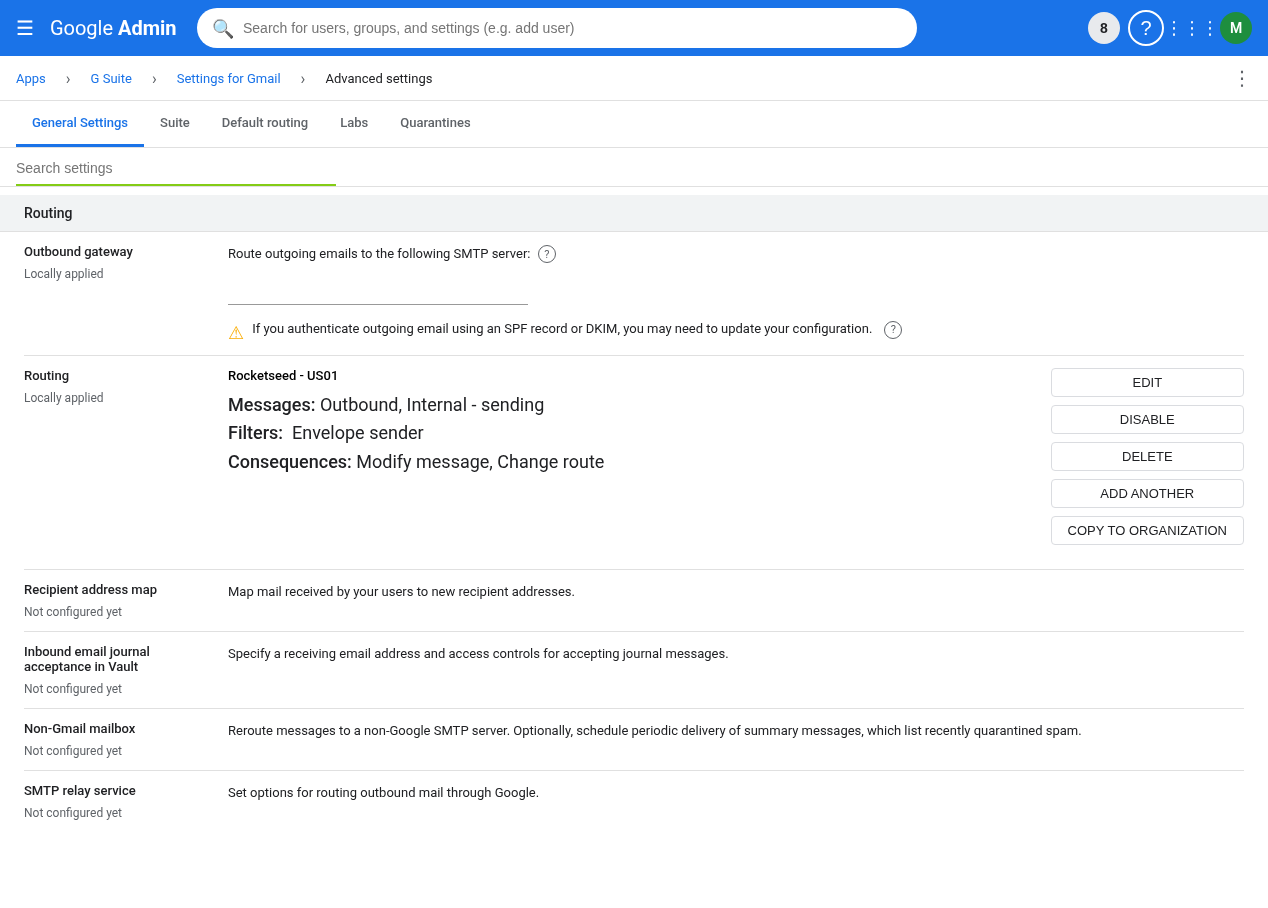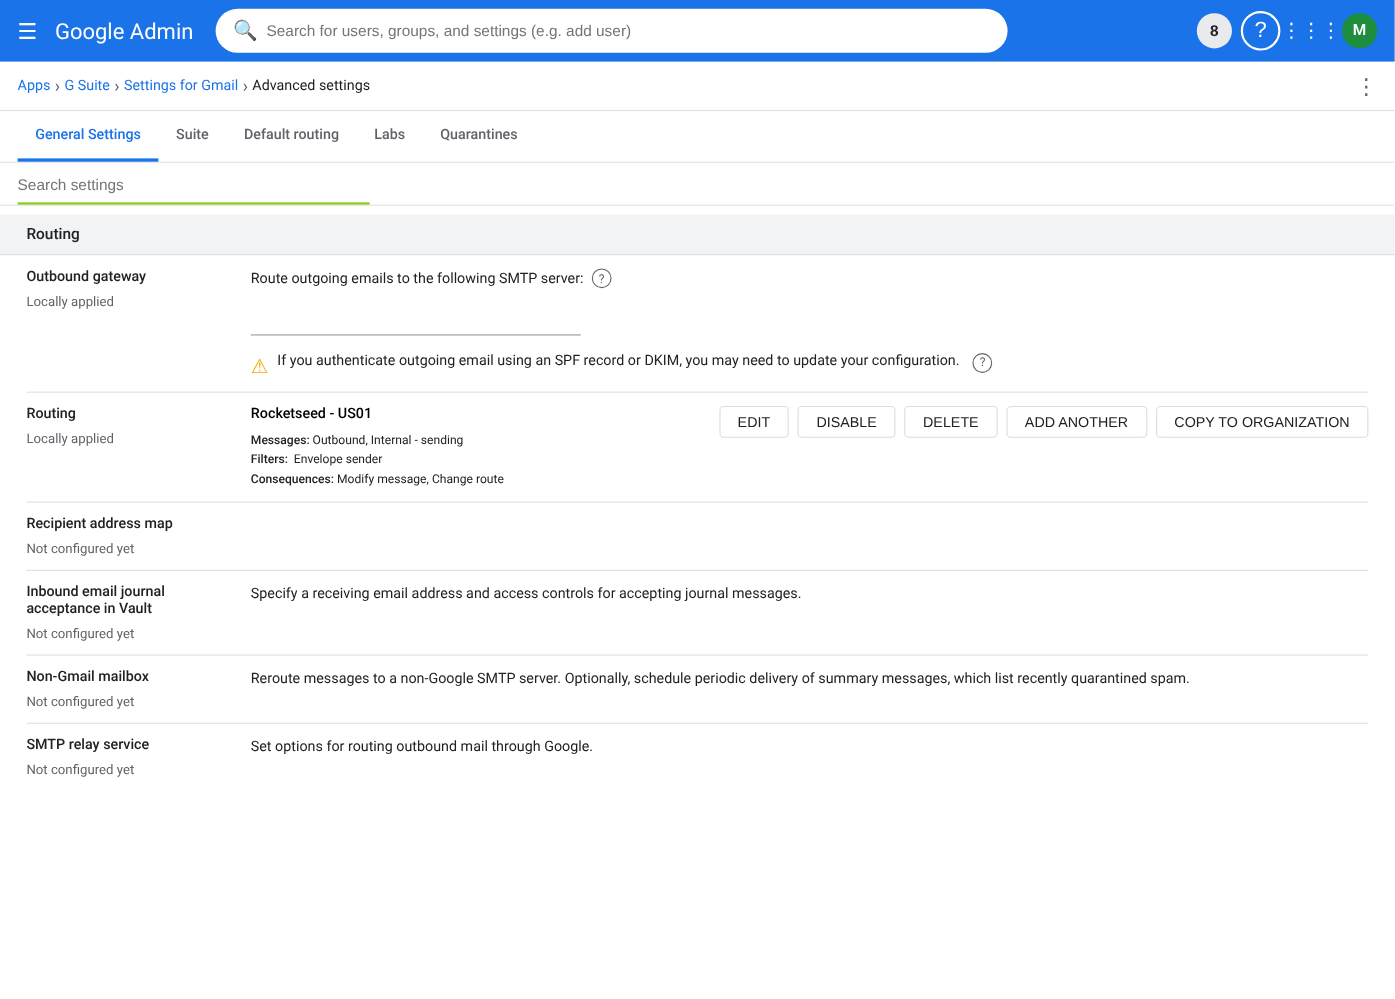--- a/index.html
+++ b/index.html
@@ -9,21 +9,21 @@
     .top-nav {
       display: flex;
       align-items: center;
       background: #1a73e8;
       height: 56px;
       padding: 0 16px;
       gap: 12px;
     }
     .hamburger-icon { color: #fff; font-size: 20px; cursor: pointer; margin-right: 4px; }
     .logo-text { color: #fff; font-size: 20px; font-weight: 400; white-space: nowrap; margin-right: 8px; }
-    .logo-text span { font-weight: 400; margin-top: 43px; }
+    .logo-text span { font-weight: 700; margin-top: 43px; }
     .search-bar {
       flex: 1;
       max-width: 720px;
       background: #fff;
       border-radius: 24px;
       display: flex;
       align-items: center;
       padding: 0 16px;
       height: 40px;
       gap: 8px;
@@ -66,21 +66,21 @@
       cursor: pointer;
     }
 
     
     .breadcrumb {
       display: flex;
       align-items: center;
       padding: 10px 16px;
       font-size: 13px;
       color: #5f6368;
-      gap: 4px;
+      gap: 20px;
       border-bottom: 1px solid #e0e0e0;
     }
     .breadcrumb a { color: #1a73e8; text-decoration: none; cursor: pointer; }
     .breadcrumb-chevron { color: #5f6368; font-size: 16px; }
     .breadcrumb-current { color: #202124; }
     .breadcrumb-more { margin-left: auto; cursor: pointer; color: #5f6368; font-size: 20px; }
 
     
     .tabs-bar {
       display: flex;
@@ -196,30 +196,31 @@
     }
 
     
     .routing-entry-name {
       font-size: 13px;
       font-weight: 500;
       color: #000000;
       margin-bottom: 8px;
     }
     .routing-detail {
-      font-size: 11px;
+      font-size: 18px;
       color: #202124;
       line-height: 1.6;
     }
     .routing-detail strong { font-weight: 500; }
     .routing-buttons {
       display: flex;
       gap: 8px;
       margin-bottom: 12px;
       flex-wrap: wrap;
+      flex-direction: column;
     }
     .btn-outline {
       border: 1px solid #dadce0;
       background: #fff;
       border-radius: 4px;
       padding: 6px 16px;
       font-size: 13px;
       font-weight: 500;
       color: #202124;
       cursor: pointer;
@@ -324,20 +325,23 @@
         </div>
       </div>
     </div>
   </div>
 
   <div class="setting-row">
     <div class="setting-label">
       <div class="label-title">Recipient address map</div>
       <div class="label-sub">Not configured yet</div>
     </div>
+    <div class="setting-content">
+      <span class="setting-desc">Map mail received by your users to new recipient addresses.</span>
+    </div>
   </div>
 
   <div class="setting-row">
     <div class="setting-label">
       <div class="label-title">Inbound email journal acceptance in Vault</div>
       <div class="label-sub">Not configured yet</div>
     </div>
     <div class="setting-content">
       <span class="setting-desc">Specify a receiving email address and access controls for accepting journal messages.</span>
     </div>

